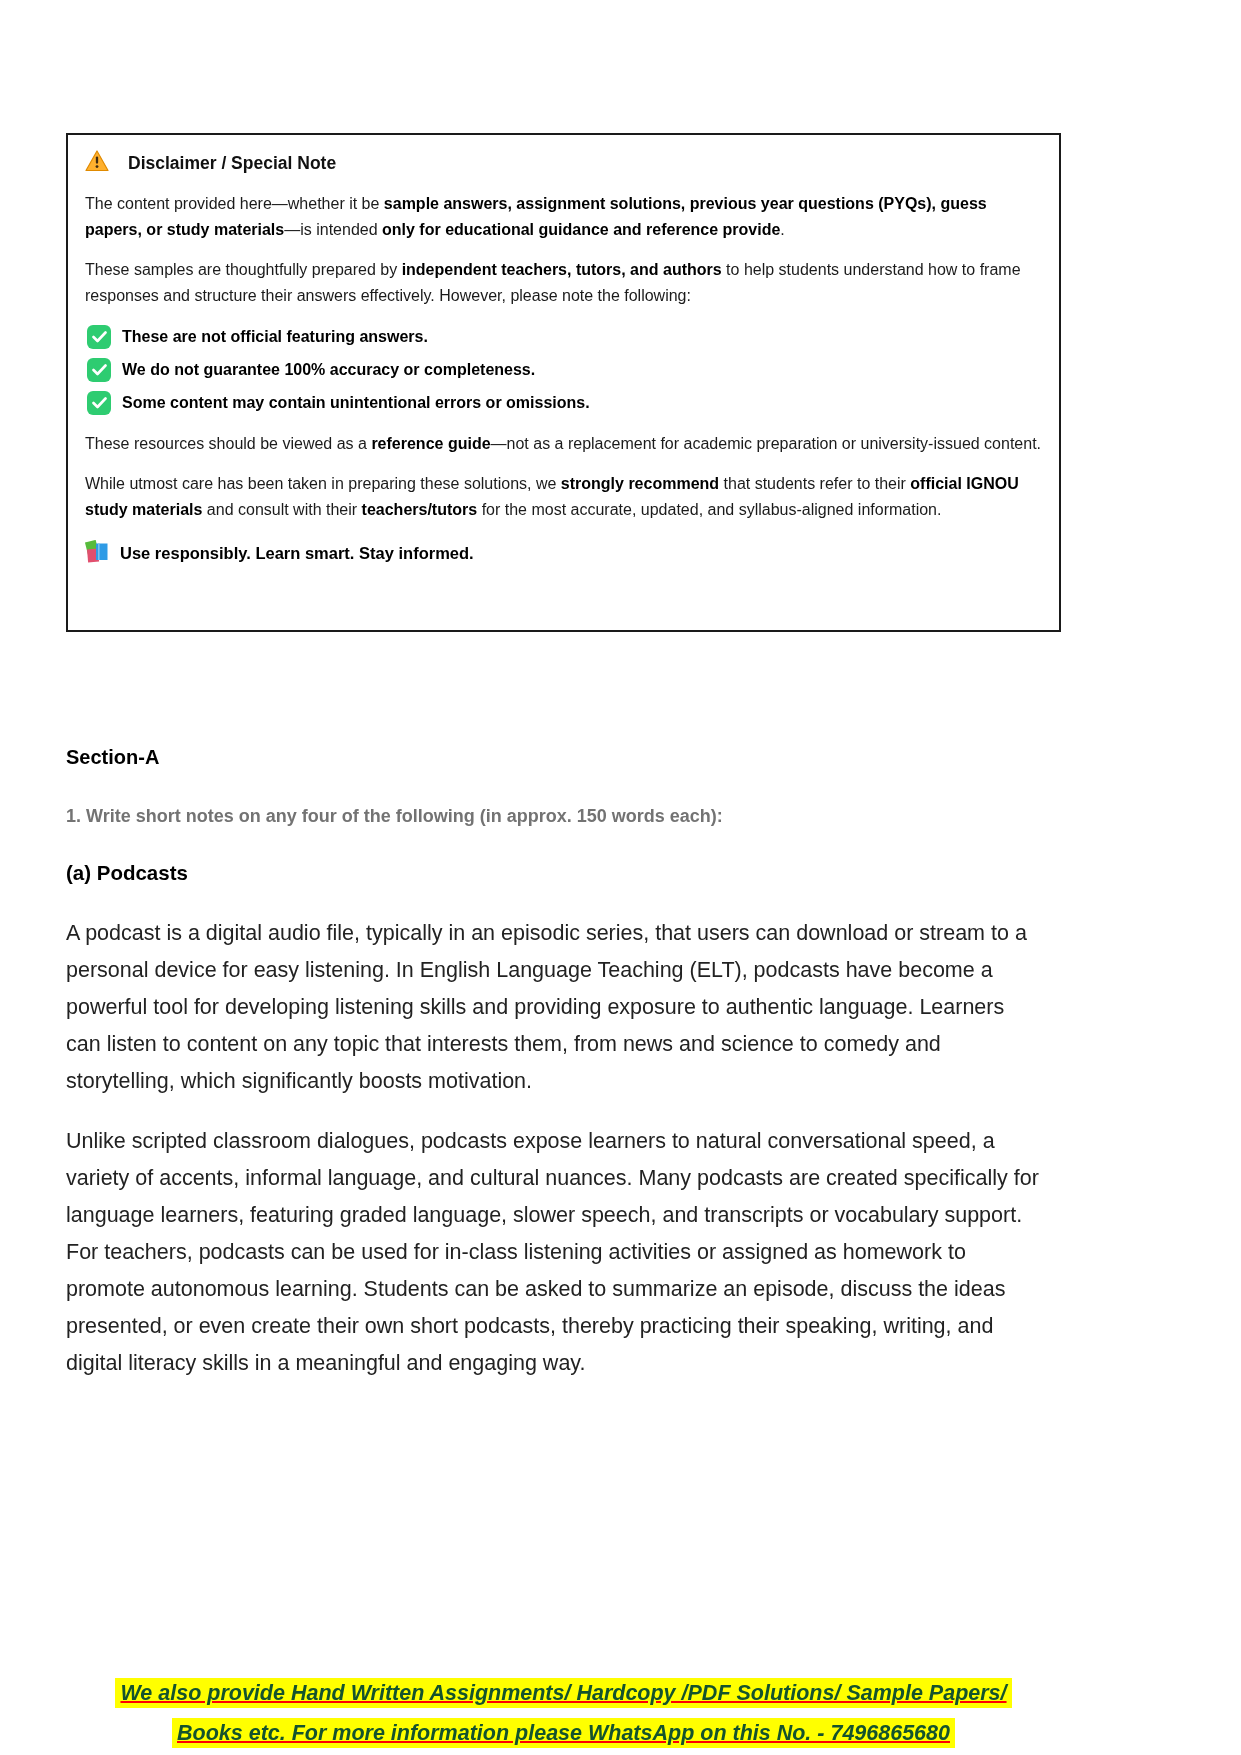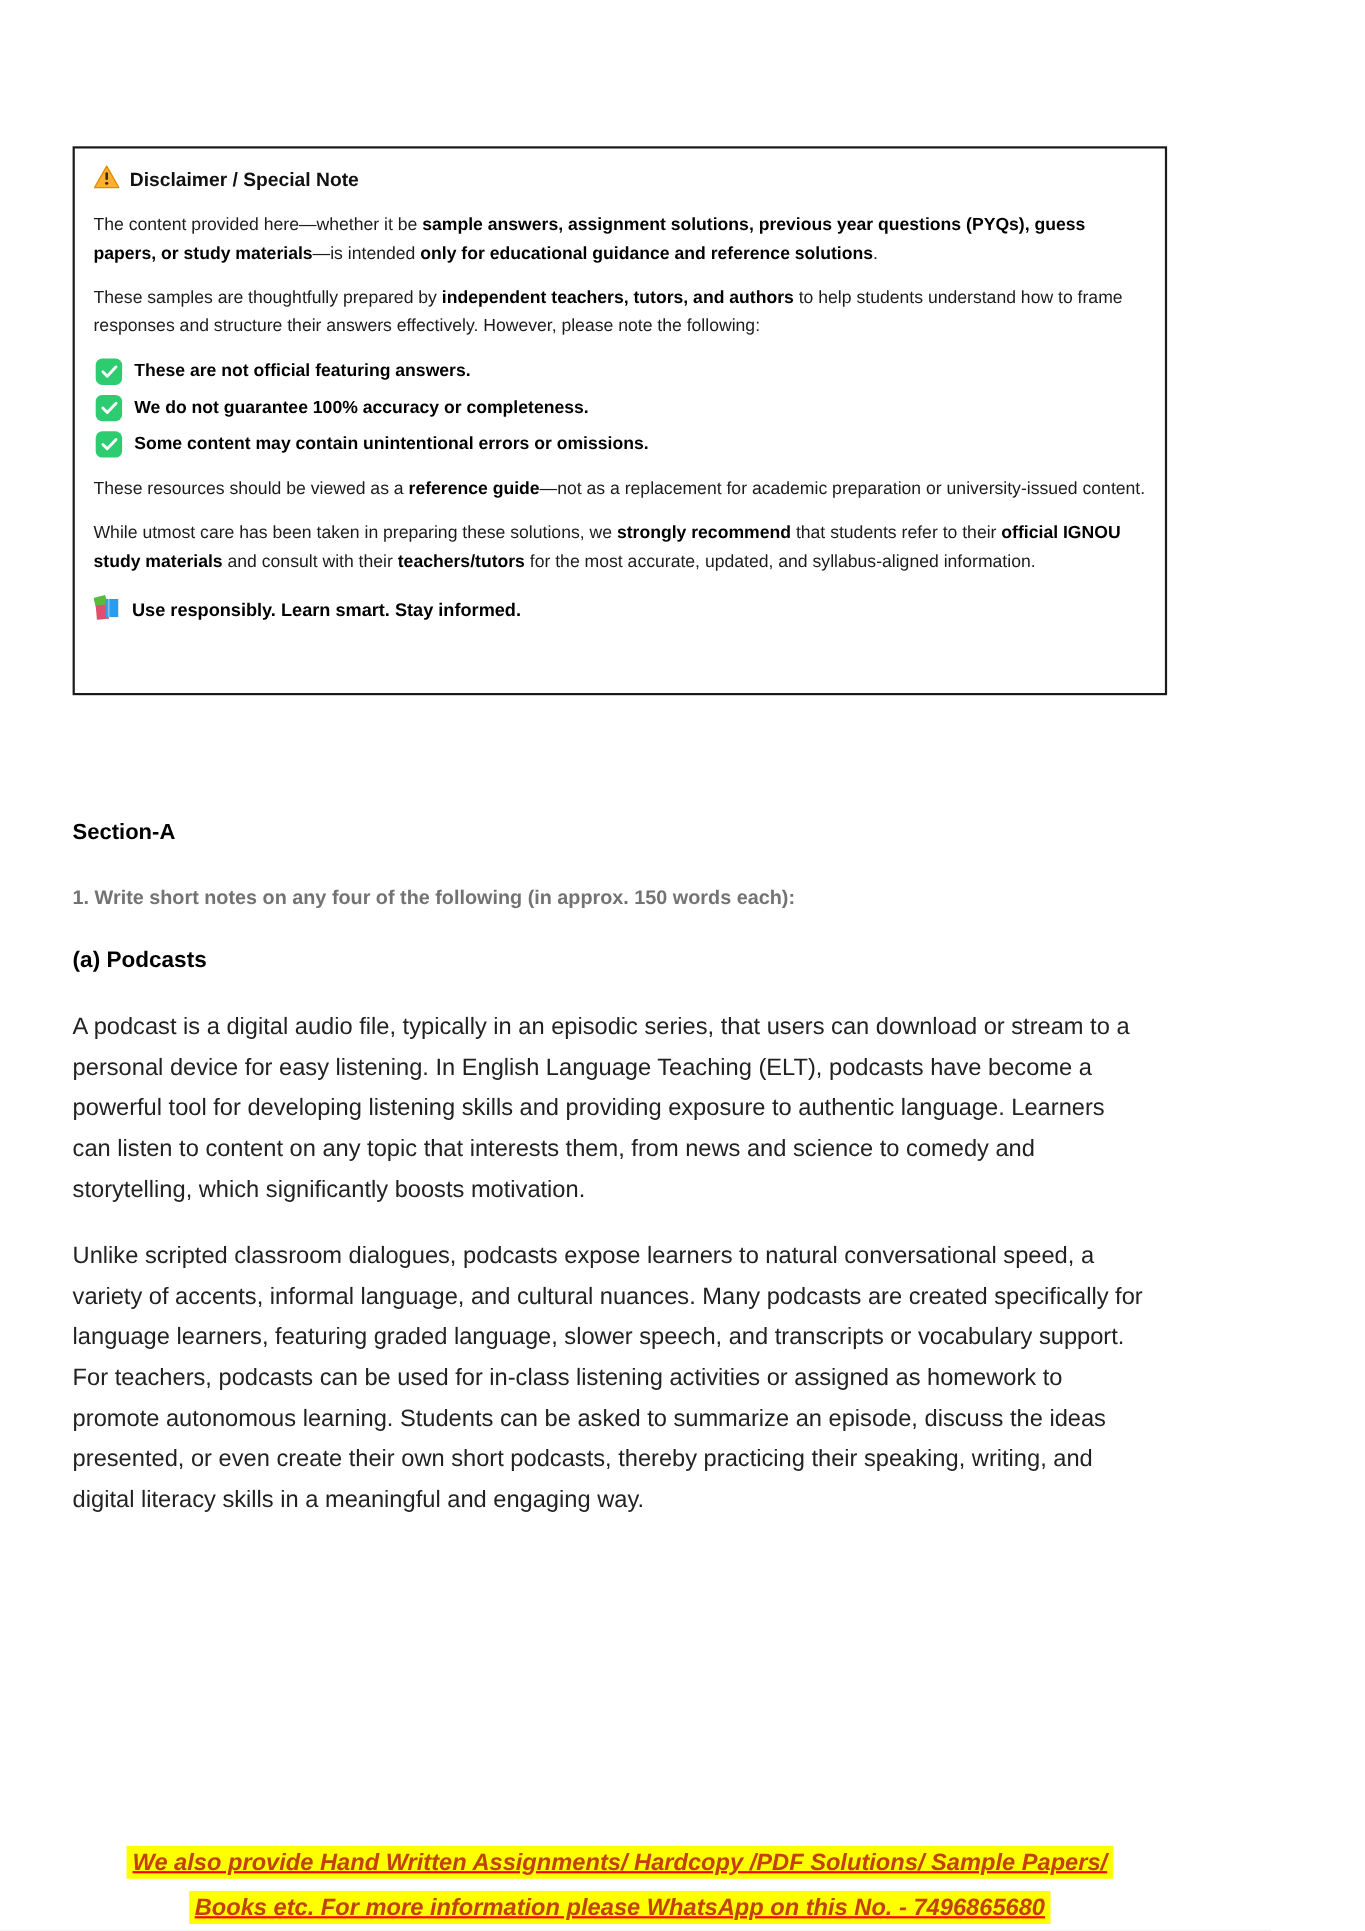--- a/index.html
+++ b/index.html
@@ -14,21 +14,21 @@
     overflow:hidden;
   }
   
   .disclaimer-box {
     position:absolute; left:66px; top:133px;
     width:995px; height:499px;
     border:2px solid #1a1a1a;
     background:#ffffff;
     padding:15px 17px 12px 17px;
   }
-  .disc-title-row { display:flex; align-items:center; gap:9px; margin-bottom:15px; }
+  .disc-title-row { display:flex; align-items:center; gap:19px; margin-bottom:15px; }
   .disc-title { font-size:17.5px; font-weight:700; color:#111; }
   .disc-para { font-size:16px; line-height:26px; margin-bottom:14px; color:#1b1b1b; }
   .b { font-weight:700; color:#000; }
   .checklist { margin:16px 0 16px 2px; }
   .check-row { display:flex; align-items:center; gap:11px; margin-bottom:9px; }
   .check-box {
     width:24px; height:24px; border-radius:6px;
     background:#2ecc71; flex:0 0 auto;
     display:flex; align-items:center; justify-content:center;
   }
@@ -42,21 +42,21 @@
   .subquestion { font-size:20.5px; font-weight:700; color:#000; margin-bottom:30px; }
   .body-para { font-size:21.5px; line-height:37px; color:#222; margin-bottom:23px; font-weight:400; }
   
   .footer {
     position:absolute; left:66px; top:1674px; width:995px;
     text-align:center;
   }
   .footer-line { line-height:39px; }
   .hl {
     background:#ffff00;
-    color:#c2410c;
+    color:#14532d;
     font-size:21.5px;
     font-weight:700;
     font-style:italic;
     text-decoration:underline;
     text-decoration-color:#ff0000;
     text-decoration-thickness:2px;
     padding:3px 5px;
   }
 </style>
 </head>
@@ -69,21 +69,21 @@
       <span>
         <svg width="24" height="22" viewBox="0 0 24 22">
           <path d="M12 1 L23 20.5 H1 Z" fill="#FFB02E" stroke="#E08A00" stroke-width="1.2" stroke-linejoin="round"></path>
           <rect x="10.85" y="6.5" width="2.3" height="7.2" rx="1.1" fill="#3F2A10"></rect>
           <circle cx="12" cy="16.6" r="1.45" fill="#3F2A10"></circle>
         </svg>
       </span>
       <span class="disc-title">Disclaimer / Special Note</span>
     </div>
 
-    <p class="disc-para"><span>The content provided here—whether it be </span><span class="b">sample answers, assignment solutions, previous year questions (PYQs), guess papers, or study materials</span><span>—is intended </span><span class="b">only for educational guidance and reference solutions</span><span>.</span></p>
+    <p class="disc-para"><span>The content provided here—whether it be </span><span class="b">sample answers, assignment solutions, previous year questions (PYQs), guess papers, or study materials</span><span>—is intended </span><span class="b">only for educational guidance and reference provide</span><span>.</span></p>
     <p class="disc-para"><span>These samples are thoughtfully prepared by </span><span class="b">independent teachers, tutors, and authors</span><span> to help students understand how to frame responses and structure their answers effectively. However, please note the following:</span></p>
 
     <div class="checklist">
       <div class="check-row">
         <span class="check-box">
           <svg width="15" height="12" viewBox="0 0 15 12">
               <polyline points="1.5,6 5.5,10 13.5,1.5" fill="none" stroke="#ffffff" stroke-width="2.6" stroke-linecap="round" stroke-linejoin="round"></polyline>
             </svg>
         </span>
         <span class="check-text">These are not official featuring answers.</span>

